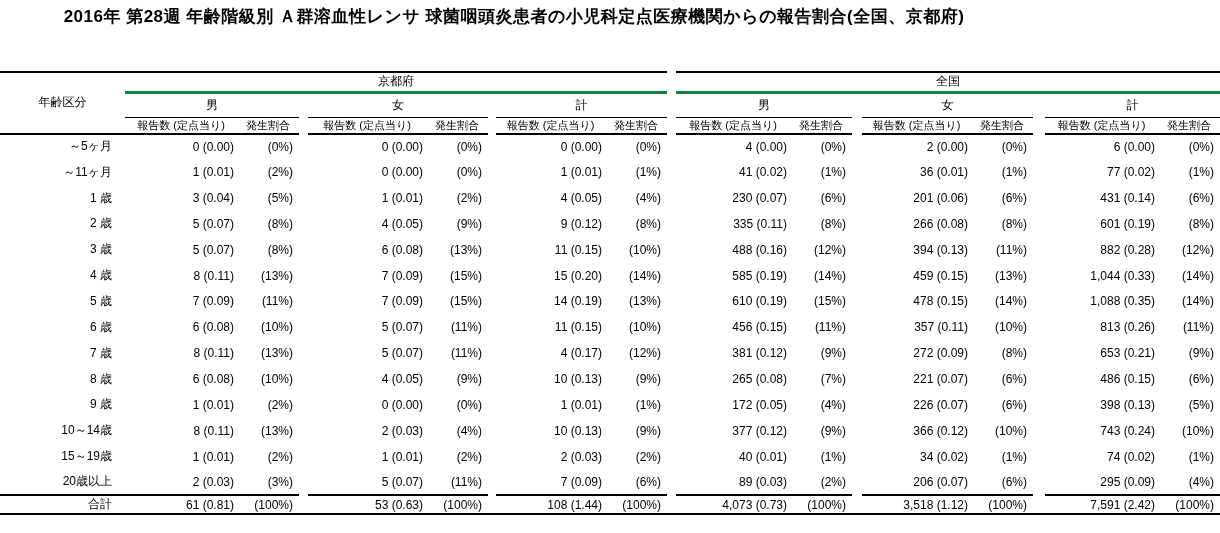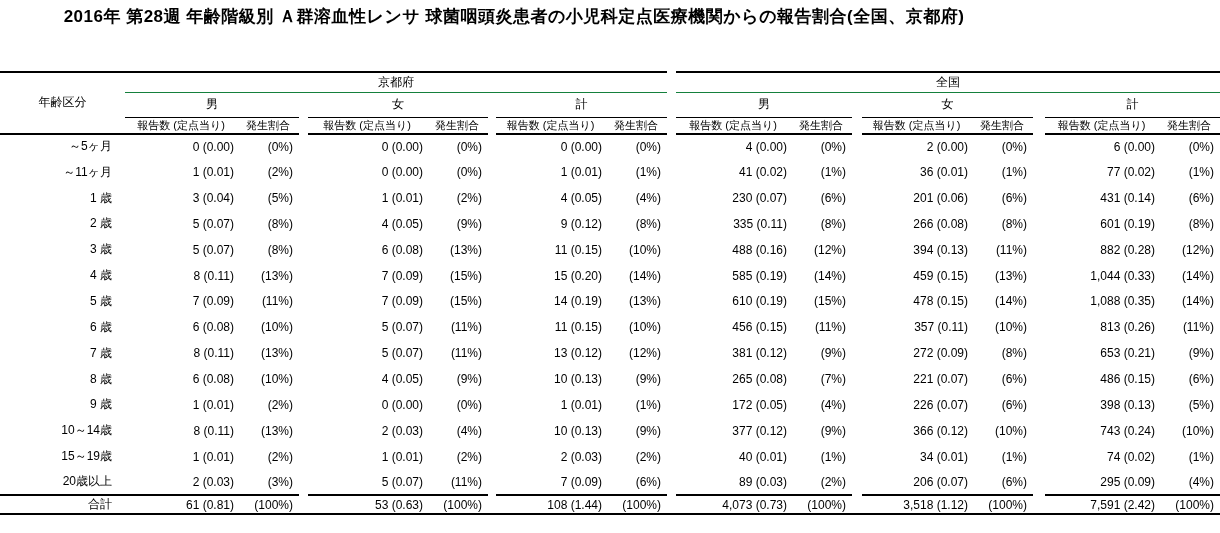--- a/index.html
+++ b/index.html
@@ -48,21 +48,21 @@
   tr.h3 { height: 14px; }
   th.age-head {
     border-top: 2px solid #000;
     border-bottom: 2px solid #000;
     text-align: center;
     font-size: 12px;
     margin-top: 21px;
   }
   th.region {
     border-top: 2px solid #000;
-    border-bottom: 1px solid #15803d;
+    border-bottom: 3px solid #15803d;
     text-align: center;
     font-size: 12px;
   }
   th.sex {
     border-bottom: 1px solid #000;
     text-align: center;
     font-size: 12px;
   }
   th.sub-cell {
     border-bottom: 2px solid #000;
@@ -310,21 +310,21 @@
           <td class="col-pct">(11%)</td>
         </tr>
         <tr>
           <td class="col-age">7 歳</td>
           <td class="col-num">8 (0.11)</td>
           <td class="col-pct">(13%)</td>
           <td class="gap"></td>
           <td class="col-num">5 (0.07)</td>
           <td class="col-pct">(11%)</td>
           <td class="gap"></td>
-          <td class="col-num">13 (0.12)</td>
+          <td class="col-num">4 (0.17)</td>
           <td class="col-pct">(12%)</td>
           <td class="gap"></td>
           <td class="col-num">381 (0.12)</td>
           <td class="col-pct">(9%)</td>
           <td class="gap"></td>
           <td class="col-num">272 (0.09)</td>
           <td class="col-pct">(8%)</td>
           <td class="gap"></td>
           <td class="col-num">653 (0.21)</td>
           <td class="col-pct">(9%)</td>
@@ -396,21 +396,21 @@
           <td class="gap"></td>
           <td class="col-num">1 (0.01)</td>
           <td class="col-pct">(2%)</td>
           <td class="gap"></td>
           <td class="col-num">2 (0.03)</td>
           <td class="col-pct">(2%)</td>
           <td class="gap"></td>
           <td class="col-num">40 (0.01)</td>
           <td class="col-pct">(1%)</td>
           <td class="gap"></td>
-          <td class="col-num">34 (0.01)</td>
+          <td class="col-num">34 (0.02)</td>
           <td class="col-pct">(1%)</td>
           <td class="gap"></td>
           <td class="col-num">74 (0.02)</td>
           <td class="col-pct">(1%)</td>
         </tr>
         <tr>
           <td class="col-age">20歳以上</td>
           <td class="col-num">2 (0.03)</td>
           <td class="col-pct">(3%)</td>
           <td class="gap"></td>

